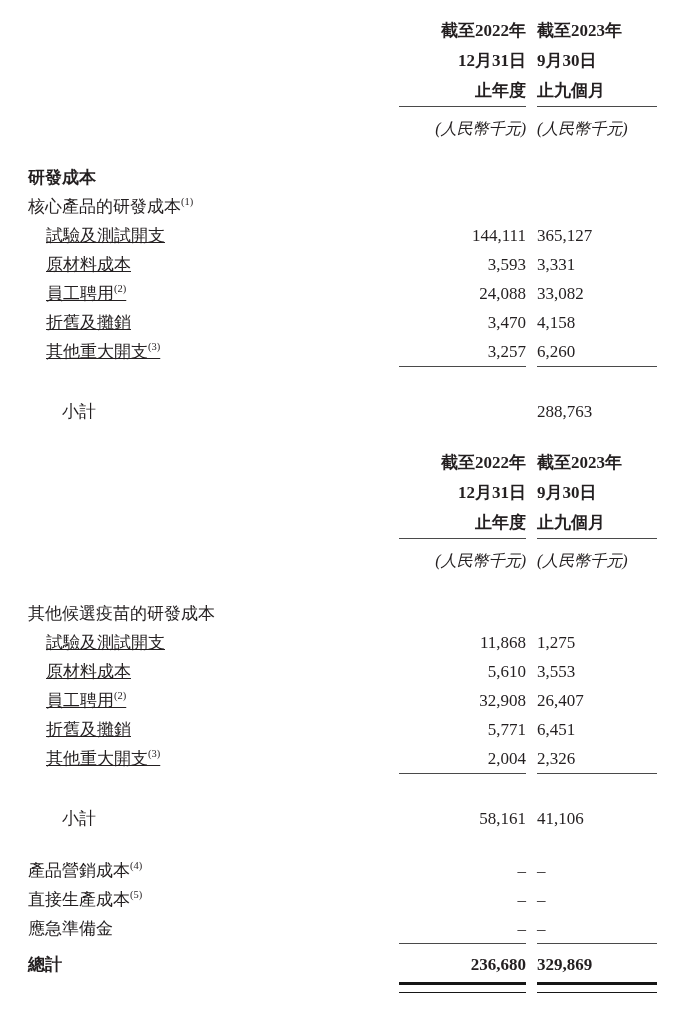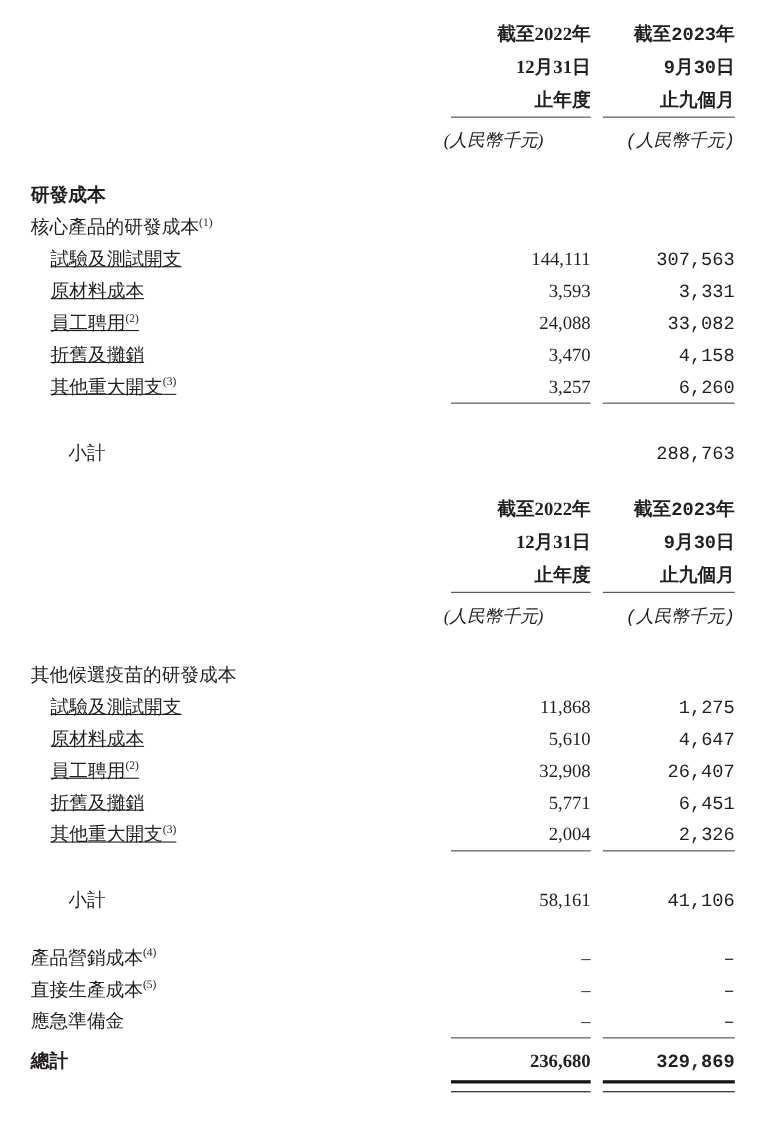--- a/index.html
+++ b/index.html
@@ -5,29 +5,29 @@
   html,body{margin:0;padding:0;background:#ffffff;}
   body{
     width:700px;height:1023px;
     font-family:"Liberation Serif","DejaVu Serif",serif;
     color:#231f20;
     -webkit-font-smoothing:antialiased;
   }
   .sheet{position:relative;width:700px;height:1023px;overflow:hidden;}
 
   .row{display:flex;align-items:baseline;height:29px;line-height:29px;font-size:17px;
-       padding-left:28px;padding-right:32px;}
+       padding-left:28px;padding-right:43px;}
   .lbl{flex:1;white-space:nowrap;}
   .ind{padding-left:18px;text-decoration:underline;}
   .c1{width:127px;text-align:right;white-space:nowrap;}
-  .c2{width:120px;margin-left:11px;text-align:right;white-space:nowrap;font-family:Liberation Mono, monospace;}
+  .c2{width:120px;margin-left:11px;text-align:left;white-space:nowrap;}
   .b{font-weight:bold;}
 
   .hrow{height:30px;line-height:30px;font-size:17px;}
-  .unitrow{height:32px;line-height:32px;font-size:16px;font-style:italic;gap:43px;}
+  .unitrow{height:32px;line-height:32px;font-size:16px;font-style:italic;}
 
   .rulerow{height:7px;line-height:7px;}
   .rl{border-bottom:1px solid #4a4a4a;}
 
   .dblrow{height:8px;line-height:8px;margin-top:3px;}
   .dbl{border-top:3px solid #161616;border-bottom:1px solid #161616;height:7px;}
 
   sup{font-size:10.5px;line-height:0;vertical-align:super;}
 
   .mt-body1{margin-top:18px;}
@@ -79,21 +79,21 @@
     </div>
     <div class="row">
       <div class="lbl"><span>核心產品的研發成本</span><sup>(1)</sup></div>
       <div class="c1"></div>
       <div class="c2"></div>
     </div>
 
     <div class="row">
       <div class="lbl ind"><span>試驗及測試開支</span><sup></sup></div>
       <div class="c1">144,111</div>
-      <div class="c2">307,563</div>
+      <div class="c2">365,127</div>
     </div>
     <div class="row">
       <div class="lbl ind"><span>原材料成本</span><sup></sup></div>
       <div class="c1">3,593</div>
       <div class="c2">3,331</div>
     </div>
     <div class="row">
       <div class="lbl ind"><span>員工聘用</span><sup>(2)</sup></div>
       <div class="c1">24,088</div>
       <div class="c2">33,082</div>
@@ -156,21 +156,21 @@
     </div>
 
     <div class="row">
       <div class="lbl ind"><span>試驗及測試開支</span><sup></sup></div>
       <div class="c1">11,868</div>
       <div class="c2">1,275</div>
     </div>
     <div class="row">
       <div class="lbl ind"><span>原材料成本</span><sup></sup></div>
       <div class="c1">5,610</div>
-      <div class="c2">4,647</div>
+      <div class="c2">3,553</div>
     </div>
     <div class="row">
       <div class="lbl ind"><span>員工聘用</span><sup>(2)</sup></div>
       <div class="c1">32,908</div>
       <div class="c2">26,407</div>
     </div>
     <div class="row">
       <div class="lbl ind"><span>折舊及攤銷</span><sup></sup></div>
       <div class="c1">5,771</div>
       <div class="c2">6,451</div>

